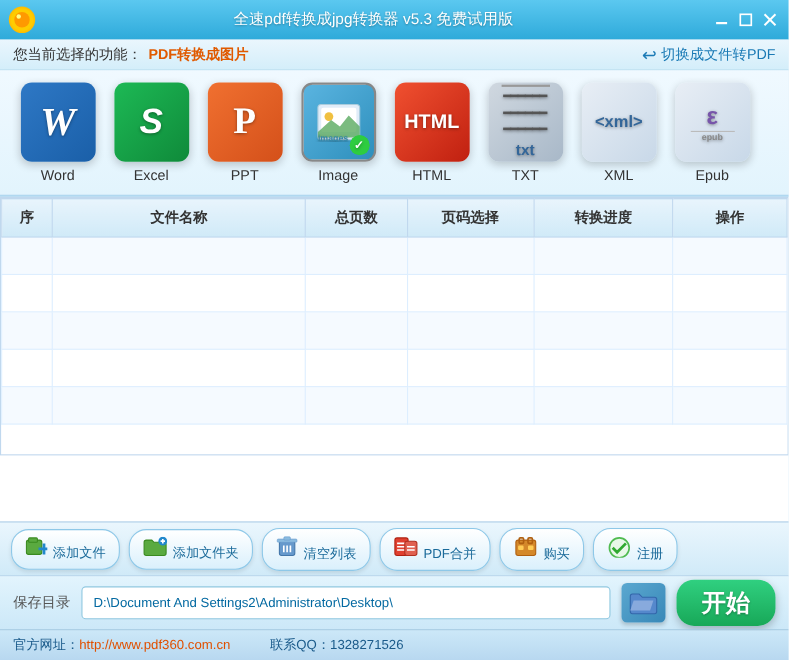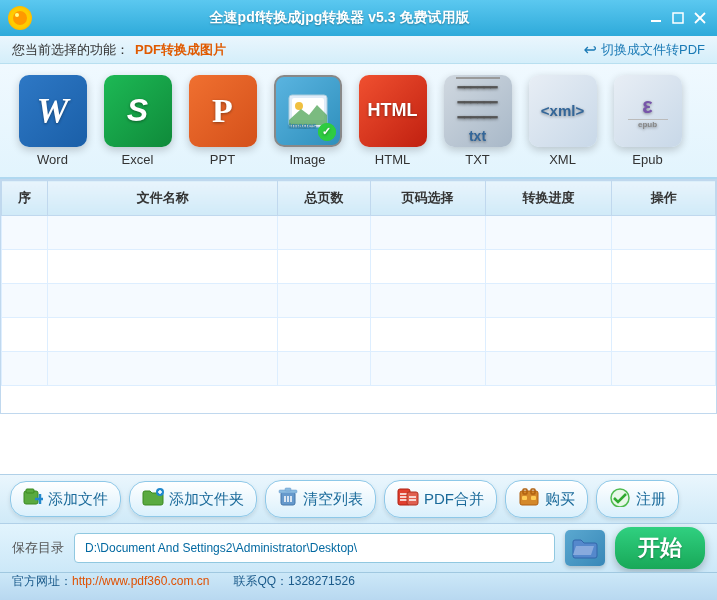--- a/index.html
+++ b/index.html
@@ -31,21 +31,21 @@
       align-items: center;
       justify-content: center;
       font-size: 10px;
       color: #333;
       font-weight: bold;
     }
     #title-bar .title-text {
       flex: 1;
       text-align: center;
       font-size: 14px;
-      font-weight: bold;
+      font-weight: normal;
       color: white;
       text-shadow: 0 1px 2px rgba(0,0,0,0.3);
     }
     #title-bar .win-controls {
       display: flex;
       gap: 4px;
     }
     #title-bar .win-btn {
       width: 18px;
       height: 18px;
@@ -194,28 +194,28 @@
       height: 50px;
       display: flex;
       align-items: center;
       padding: 0 10px;
       gap: 8px;
       border-top: 1px solid #b0d0e8;
       border-bottom: 1px solid #b0d0e8;
     }
     .toolbar-btn {
       display: flex;
-      align-items: center;
+      align-items: flex-end;
       gap: 5px;
       padding: 6px 12px;
       border: 1px solid #8ec8e8;
       border-radius: 16px;
       background: linear-gradient(180deg, #ffffff 0%, #daf0fc 100%);
       cursor: pointer;
-      font-size: 15px;
+      font-size: 12px;
       color: #1a6a9a;
       white-space: nowrap;
       box-shadow: 0 2px 4px rgba(0,0,0,0.1);
     }
     .btn-icon {
       font-size: 16px;
     }
 
     
     #save-row {
@@ -270,23 +270,23 @@
       box-shadow: 0 3px 8px rgba(0,0,0,0.25);
       border: none;
       text-shadow: 0 1px 2px rgba(0,0,0,0.3);
     }
 
     
     #status-bar {
       background: linear-gradient(180deg, #cce8f8 0%, #b8d8f0 100%);
       height: 28px;
       display: flex;
-      align-items: flex-start;
+      align-items: center;
       padding: 0 12px;
-      gap: 24px;
+      gap: 36px;
       font-size: 12px;
       color: #1a5a8a;
       border-top: 1px solid #a0c8e0;
     }
     #status-bar a { color: #e05000; text-decoration: none; }
 
     
     .main-layout {
       display: flex;
       flex-direction: column;

